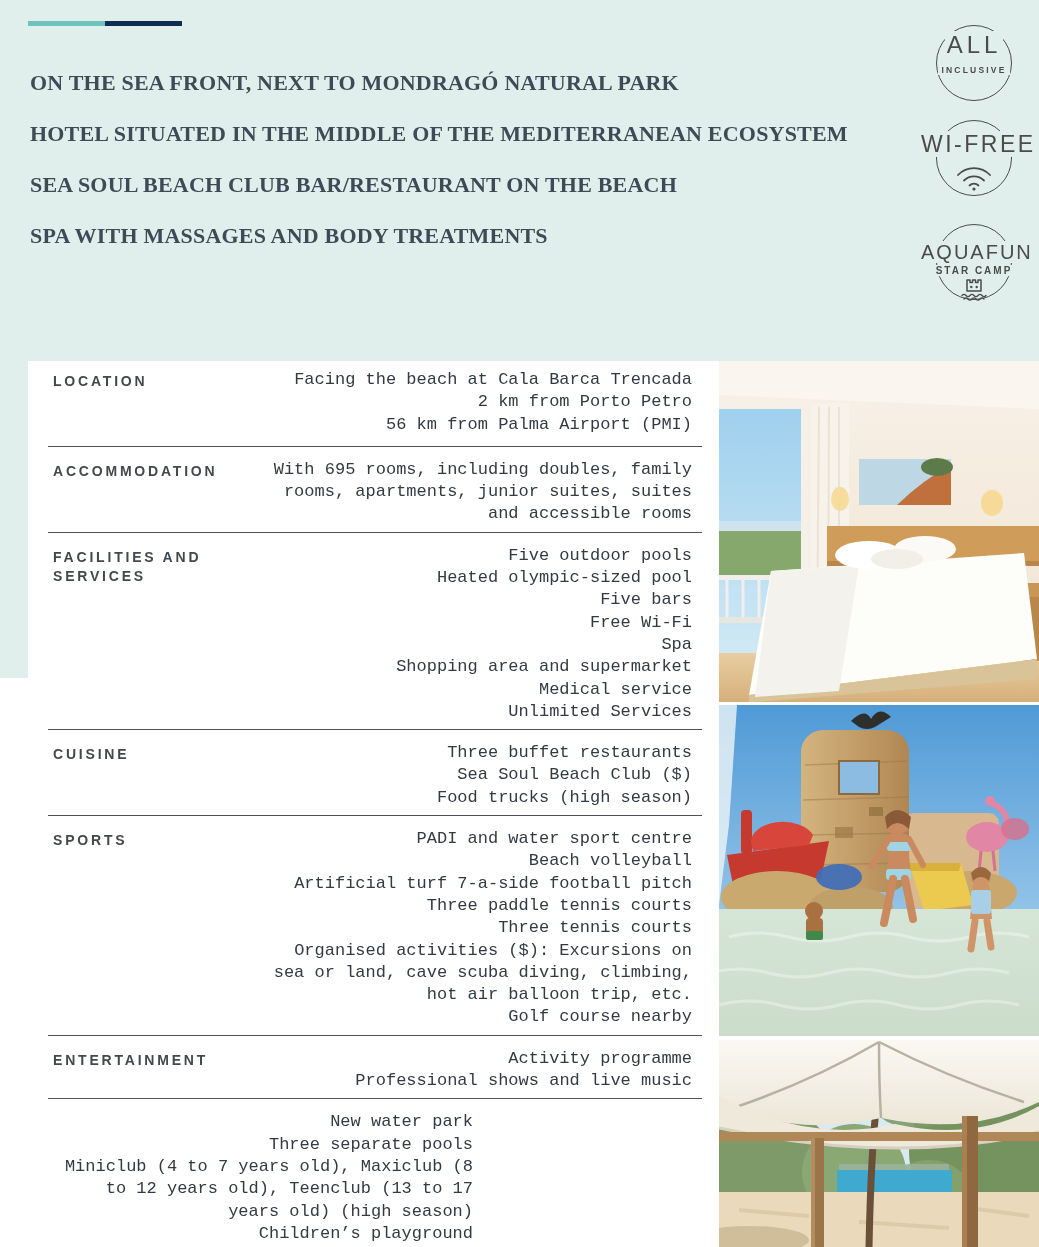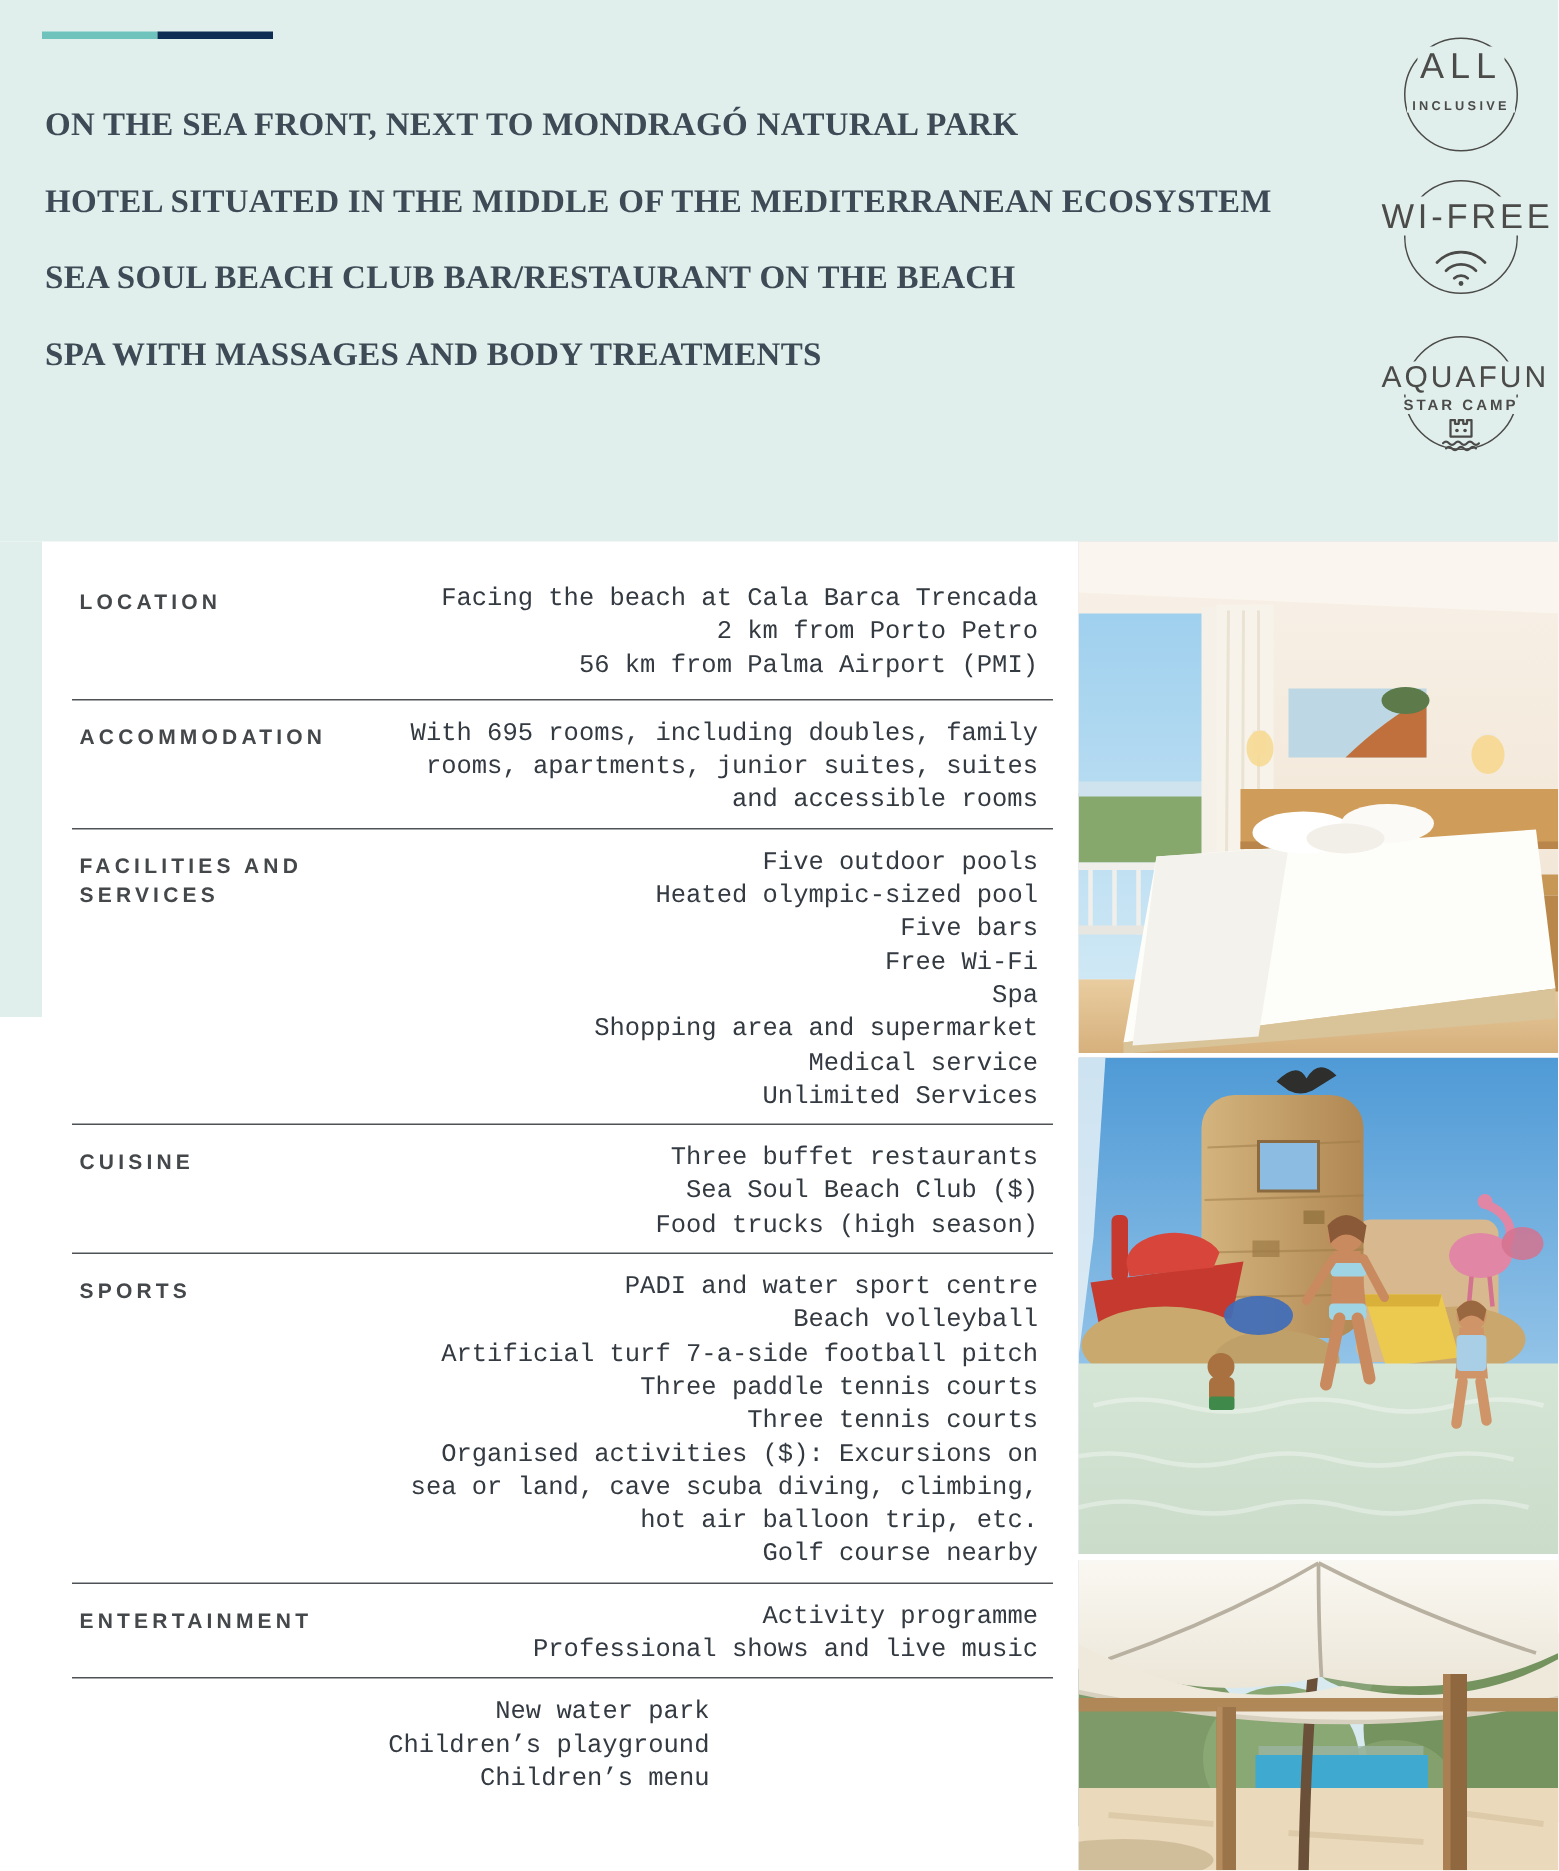--- a/index.html
+++ b/index.html
@@ -44,21 +44,21 @@
   .b-wifree{top:13px;font-size:23px;letter-spacing:2.5px;}
   .b-aquafun{top:18px;font-size:20px;letter-spacing:2px;}
   .b-starcamp{top:42px;font-size:10px;letter-spacing:2px;}
   .bicon{position:absolute;left:50%;transform:translateX(-50%);}
   .wifi-icon{top:45px;}
   .castle-icon{top:52px;}
 
   
   .info-table{position:absolute;left:48px;top:361px;width:654px;}
   .irow{display:flex;padding:12px 0 6px 0;border-bottom:1.5px solid var(--line);}
-  .irow:first-child{padding-top:28px;padding-bottom:10px;}
+  .irow:first-child{padding-top:8px;padding-bottom:10px;}
   .irow:last-child{border-bottom:none;}
   .ilabel{width:219px;flex:0 0 219px;padding-left:5px;padding-top:3px;
           font-size:14px;font-weight:bold;letter-spacing:2.8px;color:var(--label);line-height:19px;}
   .ivalue{flex:1;max-width:425px;}
   .iline{font-family:Liberation Mono, monospace;font-size:17px;line-height:22.3px;color:var(--serif-ink);text-align:right;}
 
   
   .photo{position:absolute;left:719px;width:320px;overflow:hidden;background:#ddd;}
   .photo svg{display:block;}
   .ph1{top:361px;height:341px;}
@@ -175,20 +175,22 @@
       <div class="irow">
         <div class="ilabel">ENTERTAINMENT</div>
         <div class="ivalue">
           <div class="iline">Activity programme</div>
           <div class="iline">Professional shows and live music</div>
         </div>
       </div>
       <div class="irow">
         <div class="ivalue">
           <div class="iline">New water park</div>
+          <div class="iline">Three separate pools</div>
+          <div class="iline">Miniclub (4 to 7 years old), Maxiclub (8 to 12 years old), Teenclub (13 to 17 years old) (high season)</div>
           <div class="iline">Children’s playground</div>
           <div class="iline">Children’s menu</div>
         </div>
       </div>
     </div>
 
   <div class="photo ph1">
     <svg width="320" height="341" viewBox="0 0 320 341">
       <defs>
         <linearGradient id="wall1" x1="0" y1="0" x2="0" y2="1">

